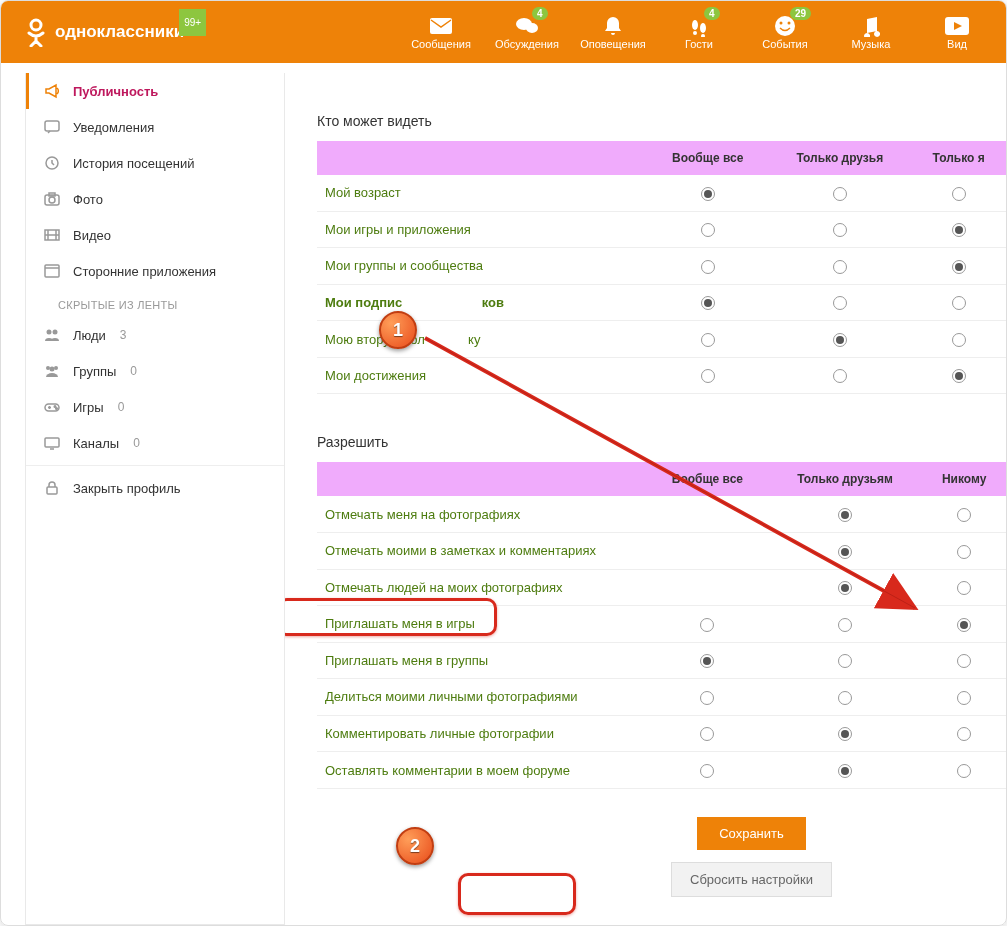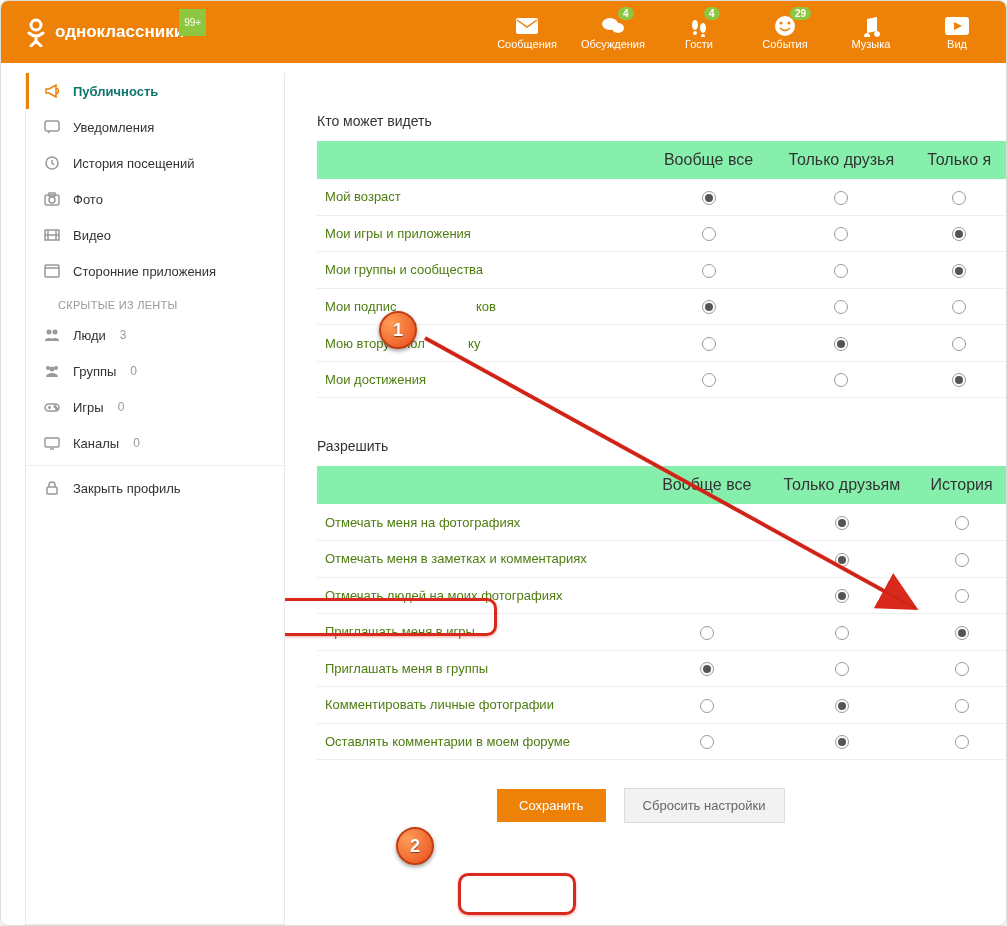--- a/index.html
+++ b/index.html
@@ -10,37 +10,37 @@
   .logo { display: flex; align-items: center; gap: 8px; font-size: 17px; font-weight: bold; position: relative; margin-right: auto;}
   .logo-badge { position: absolute; top: -8px; right: -22px; background: #8dc63f; color: #fff; font-size: 10px; font-weight: normal; padding: 8px 5px; border-radius: 0; }
   .hnav { display: flex; gap: 8px; }
   .hnav-item { display: flex; flex-direction: column; align-items: center; justify-content: center; width: 78px; height: 62px; font-size: 11px; color: #fff; position: relative; cursor: pointer;}
   .hnav-item .ico { width: 24px; height: 24px; display:flex; align-items:center; justify-content:center;}
   .hnav-item .b { position:absolute; top:6px; left:44px; background:#8dc63f; color:#fff; font-size:10px; font-weight:bold; border-radius:9px; padding:1px 5px;}
   
   .body { display: flex; padding: 10px 0 0 24px; height: calc(100% - 62px); }
   .sidebar { width: 260px; flex: 0 0 260px; background:#fff; border:1px solid #e9e9e9; border-top:none; }
   .side-item { display:flex; align-items:center; gap:12px; padding:9px 14px; cursor:pointer; color:#333; font-size:13px; border-left:3px solid transparent;}
-  .side-item.active { border-left:3px solid #ee8208; color:#0f766e; font-weight:bold;}
+  .side-item.active { border-left:3px solid #ee8208; color:#be185d; font-weight:bold;}
   .side-item .ic { width:18px; height:18px; display:flex; align-items:center; justify-content:center; color:#999;}
   .side-item.active .ic { color:#ee8208;}
   .side-item .cnt { color:#999; font-size:12px; margin-left:2px;}
   .side-heading { padding:10px 14px 6px 32px; color:#999; font-size:11px; letter-spacing:0.3px;}
   .side-sep { border-top:1px solid #eee; margin:4px 0; }
   
   .main { flex:1; padding: 0 0 0 32px; position:relative; overflow:hidden;}
   .section-title { font-size:14px; color:#333; margin: 40px 0 12px 0; font-weight:normal;}
   table.priv { width: 100%; border-collapse: collapse; font-size:13px;}
-  table.priv thead th { background:#86efac; padding:10px 8px; font-weight:normal; color:#333; text-align:center; font-size:16px;}
+  table.priv thead th { background:#f0abfc; padding:10px 8px; font-weight:bold; color:#333; text-align:center; font-size:12px;}
   table.priv thead th:first-child { text-align:left; }
   table.priv tbody td { border-bottom:1px solid #eee; padding:10px 8px; text-align:center; color:#999;}
   table.priv tbody td:first-child { text-align:left; color:#4d7c0f; width:330px;}
   .radio { display:inline-block; width:14px; height:14px; border:1px solid #999; border-radius:50%; position:relative; vertical-align:middle; cursor:pointer;}
   .radio.sel::after { content:""; position:absolute; left:2px; top:2px; width:8px; height:8px; background:#555; border-radius:50%;}
-  .actions { display:flex; align-items:center; gap:18px; padding:28px 0 20px 180px;}
+  .actions { display:flex; align-items:center; gap:12px; padding:28px 0 20px 180px;flex-direction:column;}
   .btn-save { background:#ee8208; color:#fff; border:none; padding:9px 22px; font-size:13px; cursor:pointer;}
   .btn-reset { background:#f2f2f2; color:#666; border:1px solid #ddd; padding:9px 18px; font-size:13px; cursor:pointer;}
   
   .callout { position:absolute; width:38px; height:38px; border-radius:50%; background: radial-gradient(circle at 30% 30%, #ff9e59, #e84b1a); border:2px solid #c13e12; box-shadow:0 2px 4px rgba(0,0,0,0.4); display:flex; align-items:center; justify-content:center; font-size:18px; font-weight:bold; color:#fff; text-shadow:0 1px 1px rgba(0,0,0,0.5);}
   .highlight-box { position:absolute; border:3px solid #d8291c; border-radius:10px; box-shadow:0 1px 3px rgba(216,41,28,0.4); pointer-events:none;}
   svg.arrow { position:absolute; pointer-events:none; }
 </style>
 </head>
 <body>
 
@@ -67,20 +67,28 @@
       </div>
       <div class="hnav-item">
         <span class="ico">
             <svg width="24" height="20" fill="#fff">
               <ellipse cx="9" cy="8" rx="8" ry="6"></ellipse>
               <ellipse cx="17" cy="12" rx="6" ry="5"></ellipse>
             </svg>
           </span>
         <span class="b">4</span>
         <span>Обсуждения</span>
+      </div>
+      <div class="hnav-item">
+        <span class="ico">
+            <svg width="20" height="22" fill="#fff">
+              <path d="M10 2 a6 6 0 0 1 6 6 v5 l2 3 h-16 l2-3 v-5 a6 6 0 0 1 6-6 z M8 18 a2 2 0 0 0 4 0"></path>
+            </svg>
+          </span>
+        <span>Оповещения</span>
       </div>
       <div class="hnav-item">
         <span class="ico">
             <svg width="22" height="22" fill="#fff">
               <ellipse cx="7" cy="10" rx="3" ry="5"></ellipse>
               <ellipse cx="15" cy="13" rx="3" ry="5"></ellipse>
               <circle cx="7" cy="18" r="2"></circle>
               <circle cx="15" cy="21" r="2"></circle>
             </svg>
           </span>
@@ -258,21 +266,21 @@
               <td><span class="radio"></span></td>
               <td><span class="radio sel"></span></td>
             </tr>
           <tr>
               <td>Мои группы и сообщества</td>
               <td><span class="radio"></span></td>
               <td><span class="radio"></span></td>
               <td><span class="radio sel"></span></td>
             </tr>
           <tr>
-              <td style="white-space:pre;">Мои подпис                      ков</td>
+              <td style="white-space:pre;font-weight:bold;">Мои подпис                      ков</td>
               <td><span class="radio sel"></span></td>
               <td><span class="radio"></span></td>
               <td><span class="radio"></span></td>
             </tr>
           <tr>
               <td style="white-space:pre;">Мою вторую пол            ку</td>
               <td><span class="radio"></span></td>
               <td><span class="radio sel"></span></td>
               <td><span class="radio"></span></td>
             </tr>
@@ -285,51 +293,57 @@
         </tbody>
       </table>
 
       <div class="section-title">Разрешить</div>
       <table class="priv">
         <thead>
             <tr>
           <th></th>
           <th>Вообще все</th>
           <th>Только друзьям</th>
-          <th>История</th>
+          <th>Никому</th>
         </tr>
           </thead>
         <tbody>
           <tr>
               <td>Отмечать меня на фотографиях</td>
               <td></td>
               <td><span class="radio sel"></span></td>
               <td><span class="radio"></span></td>
             </tr>
           <tr>
-              <td>Отмечать меня в заметках и комментариях</td>
+              <td>Отмечать моими в заметках и комментариях</td>
               <td></td>
               <td><span class="radio sel"></span></td>
               <td><span class="radio"></span></td>
             </tr>
           <tr>
               <td>Отмечать людей на моих фотографиях</td>
               <td></td>
               <td><span class="radio sel"></span></td>
               <td><span class="radio"></span></td>
             </tr>
           <tr>
               <td>Приглашать меня в игры</td>
               <td><span class="radio"></span></td>
               <td><span class="radio"></span></td>
               <td><span class="radio sel"></span></td>
             </tr>
           <tr>
               <td>Приглашать меня в группы</td>
               <td><span class="radio sel"></span></td>
+              <td><span class="radio"></span></td>
+              <td><span class="radio"></span></td>
+            </tr>
+          <tr>
+              <td>Делиться моими личными фотографиями</td>
+              <td><span class="radio"></span></td>
               <td><span class="radio"></span></td>
               <td><span class="radio"></span></td>
             </tr>
           <tr>
               <td>Комментировать личные фотографии</td>
               <td><span class="radio"></span></td>
               <td><span class="radio sel"></span></td>
               <td><span class="radio"></span></td>
             </tr>
           <tr>

